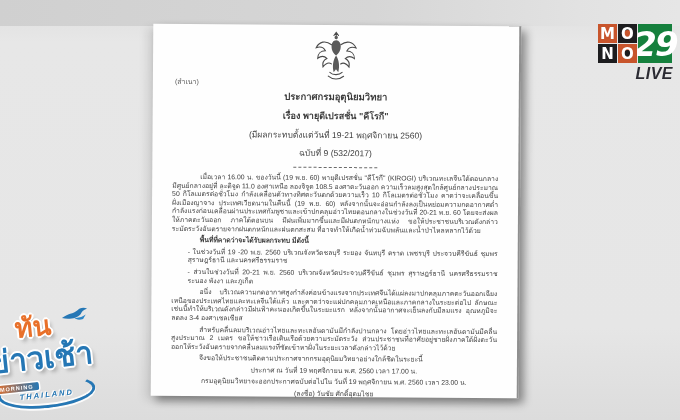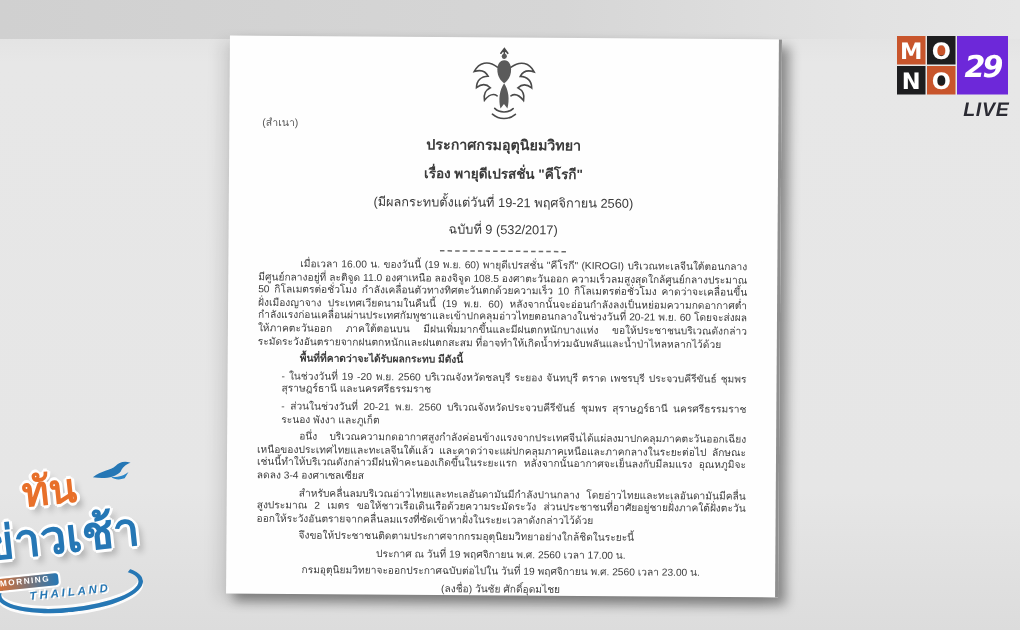--- a/index.html
+++ b/index.html
@@ -46,28 +46,28 @@
     color:#fff;font-weight:bold;font-size:15px;position:relative;
     font-family:"DejaVu Sans","Liberation Sans",sans-serif;
   }
   .tile-orange{background:#c8552c;}
   .tile-black{background:#1d1d1f;}
   .tile .dot{position:absolute;width:7px;height:7px;border-radius:50%;top:6px;left:6px;z-index:0;}
   .dot-orange{background:#c8552c;}
   .dot-black{background:#1d1d1f;}
   .tile span{position:relative;z-index:1;}
   .num-block{
-    width:34px;height:39px;background:#6d28d9;margin-left:1px;
+    width:34px;height:39px;background:#15803d;margin-left:1px;
     display:flex;align-items:center;justify-content:center;
-    color:#fff;font-weight:800;font-style:italic;font-size:20px;letter-spacing:-2px;
+    color:#fff;font-weight:800;font-style:italic;font-size:34px;letter-spacing:-2px;
     font-family:"DejaVu Sans","Liberation Sans",sans-serif;
   }
   .live-label{
     position:absolute;right:0;top:41px;
-    font-weight:800;font-style:italic;font-size:13px;color:#2b2b33;letter-spacing:0.5px;
+    font-weight:800;font-style:italic;font-size:16px;color:#2b2b33;letter-spacing:0.5px;
     text-shadow:0 0 1px #f2f2f2;
   }
   
   .show-logo{position:absolute;left:-14px;bottom:6px;width:120px;height:112px;transform:rotate(-6deg);}
   .show-word{
     font-weight:800;font-family:"DejaVu Sans","Liberation Sans",sans-serif;
     text-shadow:
       -2px 0 0 #fff, 2px 0 0 #fff, 0 -2px 0 #fff, 0 2px 0 #fff,
       -1px -1px 0 #fff, 1px 1px 0 #fff, -1px 1px 0 #fff, 1px -1px 0 #fff,
       3px 4px 4px rgba(0,0,0,0.25);

